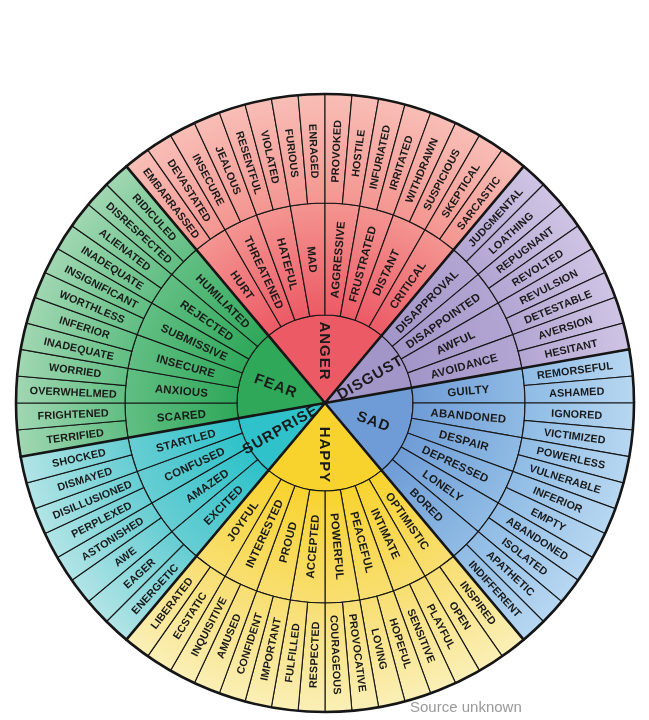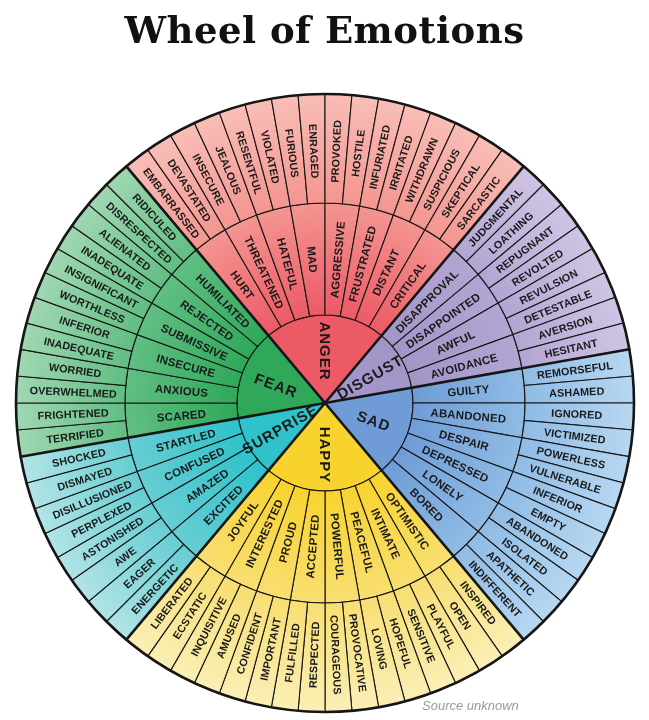--- a/index.html
+++ b/index.html
@@ -2,35 +2,34 @@
 <html><head>
 <meta charset="utf-8">
 <style>
   html,body{margin:0;padding:0;background:#ffffff;}
   #stage{position:relative;width:649px;height:720px;background:#ffffff;overflow:hidden;
          font-family:"Liberation Sans","DejaVu Sans",sans-serif;}
   #title{position:absolute;top:8px;left:0;width:649px;margin:0;text-align:center;
          font-family:"DejaVu Serif","Liberation Serif",serif;font-weight:700;
          font-size:37px;color:#111111;letter-spacing:0.5px;}
   #wheel-svg{position:absolute;left:0;top:0;}
-  #source-note{position:absolute;left:422px;top:698px;font-size:13px;color:#9a9a9a;
-         font-family:"Liberation Sans","DejaVu Sans",sans-serif;font-style:italic;}
+  #source-note{position:absolute;left:410px;top:698px;font-size:15px;color:#9a9a9a;
+         font-family:"Liberation Sans","DejaVu Sans",sans-serif;}
   .cell{stroke:#161616;stroke-width:1.1;}
   .major{stroke:#161616;fill:none;stroke-width:2.6;stroke-linecap:round;}
   .rim{stroke:#161616;fill:none;stroke-width:2.6;}
   text{fill:#1a1a1a;font-family:"Liberation Sans","DejaVu Sans",sans-serif;font-weight:600;}
   .core-label{font-size:15px;letter-spacing:1px;}
   .mid-label{font-size:11.4px;letter-spacing:0.2px;}
   .outer-label{font-size:10.8px;letter-spacing:0.1px;}
 </style>
 </head>
 <body>
 
 <div id="stage">
-  <h1 id="title">Wheel of Emotions</h1>
   <svg id="wheel-svg" width="649" height="720" viewBox="0 0 649 720">
       <defs>
         <radialGradient id="grad0" gradientUnits="userSpaceOnUse" cx="325" cy="403" r="309">
           <stop offset="0" stop-color="#ec5a66"></stop>
           <stop offset="0.285" stop-color="#ec5a66"></stop>
           <stop offset="0.66" stop-color="#f49792"></stop>
           <stop offset="1" stop-color="#f8beb6"></stop>
         </radialGradient>
         <radialGradient id="grad1" gradientUnits="userSpaceOnUse" cx="325" cy="403" r="309">
           <stop offset="0" stop-color="#a295c8"></stop>

